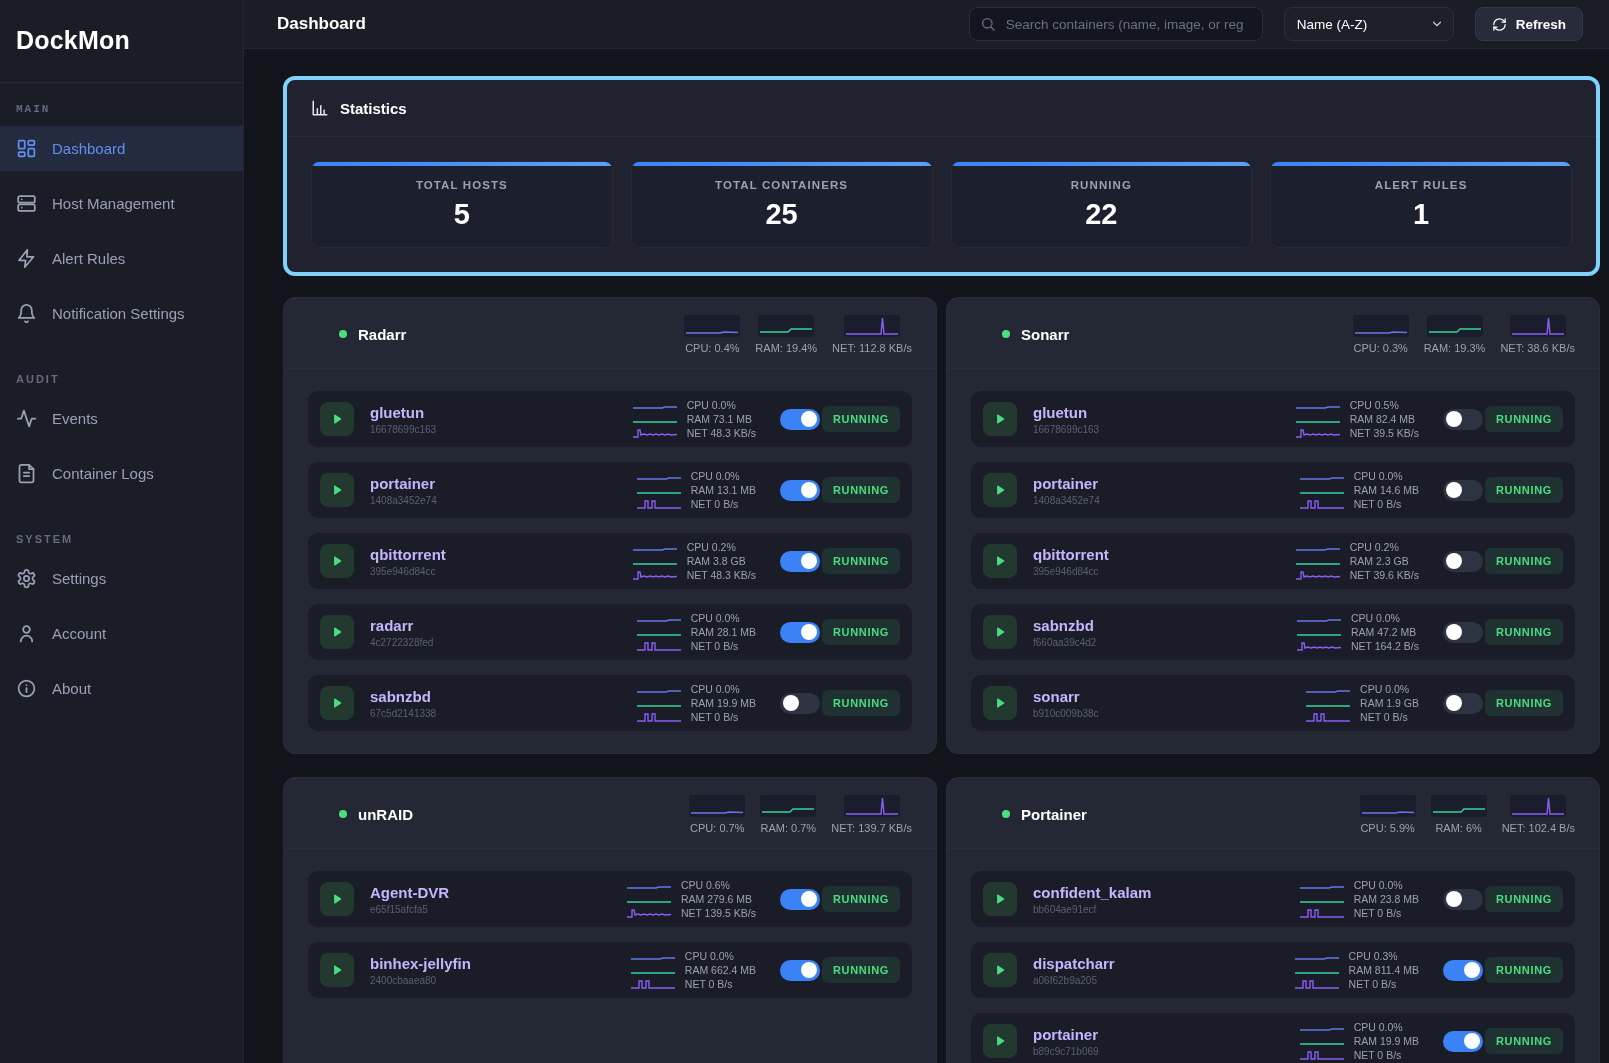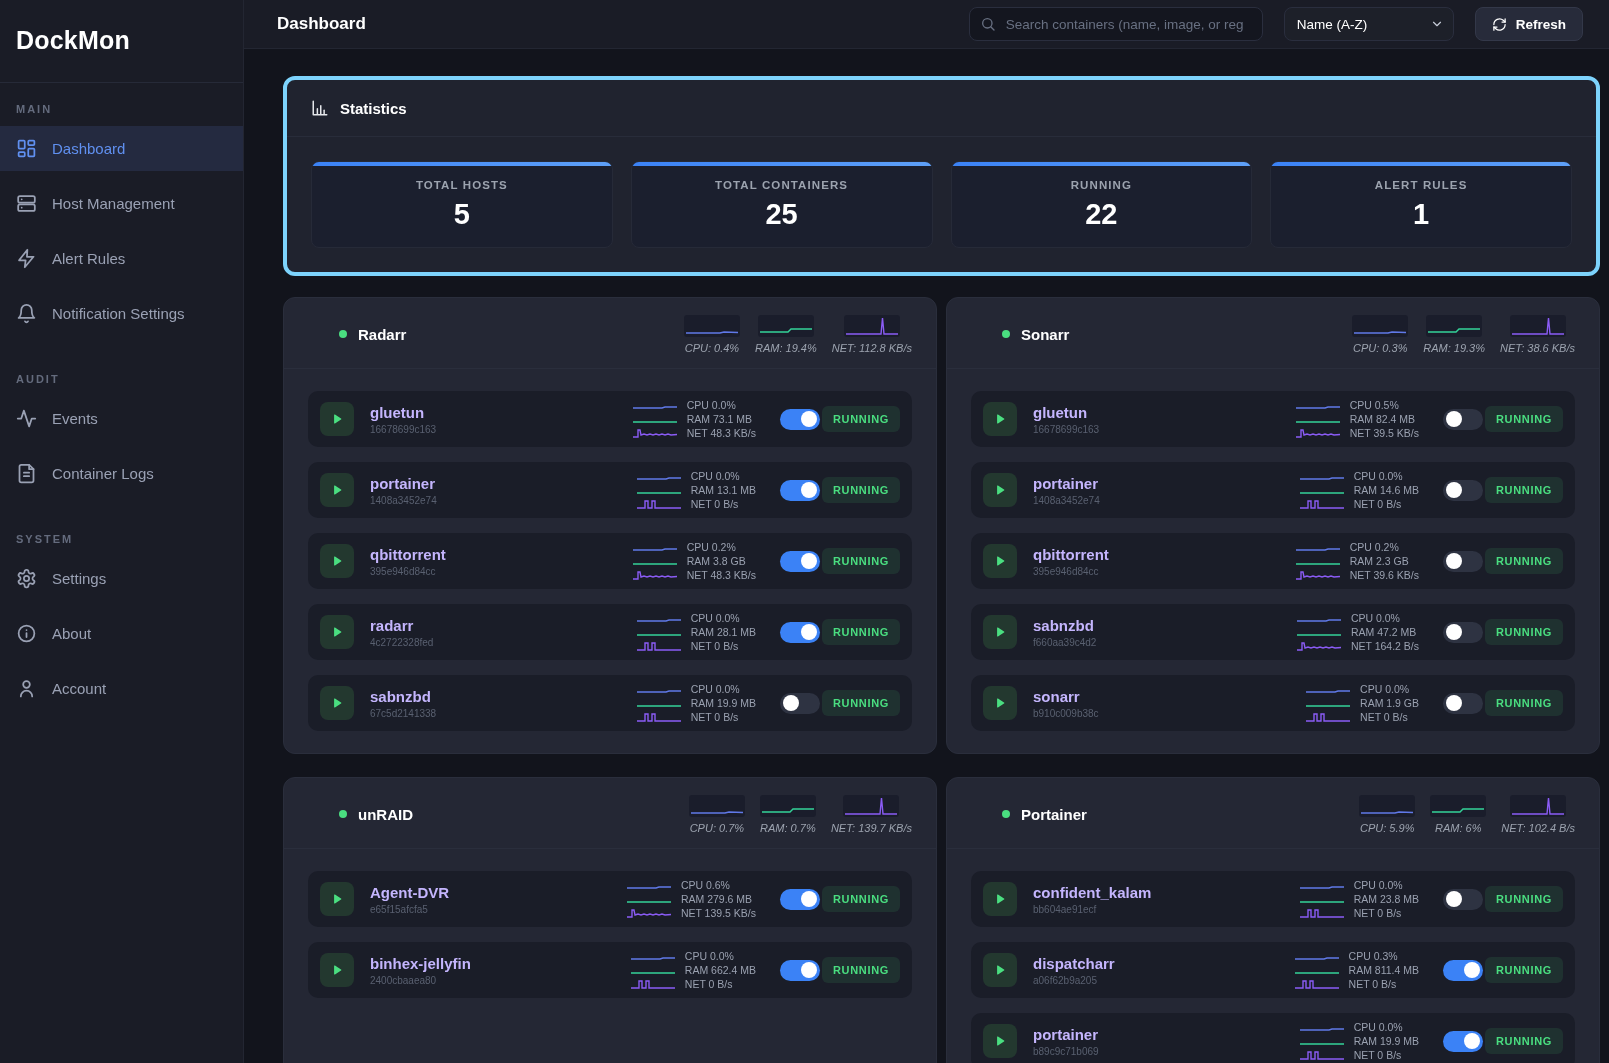--- a/index.html
+++ b/index.html
@@ -8,21 +8,21 @@
     background:#12141c; color:#e5e7eb;
     font-family:"Liberation Sans", sans-serif; font-size:14px;
   }
   .app { display:flex; height:100%; }
 
   
   .sidebar { width:244px; min-width:244px; background:#1a1c26; border-right:1px solid #232632; display:flex; flex-direction:column; }
   .logo { font-size:25px; font-weight:700; color:#fff; padding:26px 16px 27px; letter-spacing:0.2px; }
   .sidebar-divider { border-top:1px solid #262a38; }
   .side-section-label { font-size:11px; font-weight:700; letter-spacing:2px; color:#646b7d; padding:27px 16px 11px; }
-  .side-section:first-child .side-section-label { padding-top:20px; }
+  .side-section:first-child .side-section-label { padding-top:20px;font-family:Liberation Mono, monospace; }
   .side-item { display:flex; align-items:center; gap:15px; padding:12px 16px; font-size:15px; color:#9aa1b4; cursor:pointer; margin-bottom:10px; }
   .side-item.active { background:#242a40; color:#6090f0; }
   .side-item .icon { width:21px; height:21px; display:inline-flex; }
   .side-item .icon svg { width:21px; height:21px; }
 
   
   .main-col { flex:1; display:flex; flex-direction:column; min-width:0; }
   .topbar { height:49px; min-height:49px; background:#1a1c26; border-bottom:1px solid #232632; display:flex; align-items:center; padding:0 26px 0 33px; }
   .topbar h1 { font-size:17px; font-weight:700; color:#fff; }
   .topbar-right { margin-left:auto; display:flex; gap:21px; align-items:center;padding-left:40px; }
@@ -53,21 +53,21 @@
   .stat-value { font-size:29px; font-weight:700; color:#fff; margin-top:7px; }
 
   
   .hosts-grid { display:grid; grid-template-columns:1fr 1fr; gap:23px 9px; margin-top:21px; }
   .host-card { background:#242734; border:1px solid #2a2e3c; border-radius:12px; overflow:hidden; }
   .host-header { display:flex; align-items:center; padding:12px 24px 10px; border-bottom:1px solid #2a2e3c; min-height:71px; }
   .host-title { display:flex; align-items:center; gap:11px; font-size:15px; font-weight:700; color:#fff; }
   .host-title .icon { width:20px; height:20px; display:inline-flex; color:#dfe2e9; }
   .dot { width:8px; height:8px; border-radius:50%; background:#4ade80; }
   .host-sparks { margin-left:auto; display:flex; gap:15px; }
-  .spark-group { display:flex; flex-direction:column; align-items:center;font-style:italic; }
+  .spark-group { display:flex; flex-direction:column; align-items:center; }
   .spark-box { width:56px; height:22px; background:#1a1d2b; border-radius:3px; overflow:hidden; }
   .spark-box svg { width:56px; height:22px; display:block; }
   .spark-label { font-size:11px; color:#9ca3af; margin-top:5px; white-space:nowrap; }
   .host-body { padding:22px 24px; display:flex; flex-direction:column; gap:15px; }
 
   .row { display:flex; align-items:center; background:#1a1d28; border-radius:10px; padding:8px 12px; min-height:51px; }
   .action { width:34px; height:34px; min-width:34px; border-radius:8px; display:flex; align-items:center; justify-content:center; border:none; cursor:pointer; }
   .action.play { background:#23382f; color:#4ade80; }
   .action.stop { background:#3a262d; color:#f87171; }
   .action svg { width:14px; height:14px; }
@@ -174,35 +174,35 @@
                 <svg viewBox="0 0 24 24" fill="none" stroke="currentColor" stroke-width="2" stroke-linecap="round" stroke-linejoin="round">
                   <path d="M12.22 2h-.44a2 2 0 0 0-2 2v.18a2 2 0 0 1-1 1.73l-.43.25a2 2 0 0 1-2 0l-.15-.08a2 2 0 0 0-2.73.73l-.22.38a2 2 0 0 0 .73 2.73l.15.1a2 2 0 0 1 1 1.72v.51a2 2 0 0 1-1 1.74l-.15.09a2 2 0 0 0-.73 2.73l.22.38a2 2 0 0 0 2.73.73l.15-.08a2 2 0 0 1 2 0l.43.25a2 2 0 0 1 1 1.73V20a2 2 0 0 0 2 2h.44a2 2 0 0 0 2-2v-.18a2 2 0 0 1 1-1.73l.43-.25a2 2 0 0 1 2 0l.15.08a2 2 0 0 0 2.73-.73l.22-.39a2 2 0 0 0-.73-2.73l-.15-.08a2 2 0 0 1-1-1.74v-.5a2 2 0 0 1 1-1.74l.15-.09a2 2 0 0 0 .73-2.73l-.22-.38a2 2 0 0 0-2.73-.73l-.15.08a2 2 0 0 1-2 0l-.43-.25a2 2 0 0 1-1-1.73V4a2 2 0 0 0-2-2z"></path>
                   <circle cx="12" cy="12" r="3"></circle>
                 </svg>
               </span>
     <span>Settings</span>
   </div>
             <div class="side-item">
     <span class="icon">
                 <svg viewBox="0 0 24 24" fill="none" stroke="currentColor" stroke-width="2" stroke-linecap="round" stroke-linejoin="round">
+                  <circle cx="12" cy="7.5" r="3.8"></circle>
+                  <path d="M5.5 21a6.5 6.5 0 0 1 13 0"></path>
+                </svg>
+              </span>
+    <span>Account</span>
+  </div>
+            <div class="side-item">
+    <span class="icon">
+                <svg viewBox="0 0 24 24" fill="none" stroke="currentColor" stroke-width="2" stroke-linecap="round" stroke-linejoin="round">
                   <circle cx="12" cy="12" r="9"></circle>
                   <line x1="12" y1="11.5" x2="12" y2="16"></line>
                   <line x1="12" y1="8" x2="12.01" y2="8"></line>
                 </svg>
               </span>
     <span>About</span>
-  </div>
-            <div class="side-item">
-    <span class="icon">
-                <svg viewBox="0 0 24 24" fill="none" stroke="currentColor" stroke-width="2" stroke-linecap="round" stroke-linejoin="round">
-                  <circle cx="12" cy="7.5" r="3.8"></circle>
-                  <path d="M5.5 21a6.5 6.5 0 0 1 13 0"></path>
-                </svg>
-              </span>
-    <span>Account</span>
   </div>
           </div>
   </div>
       </nav>
   </aside>
 
   <div class="main-col">
 
     <header class="topbar">
       <h1>Dashboard</h1>

